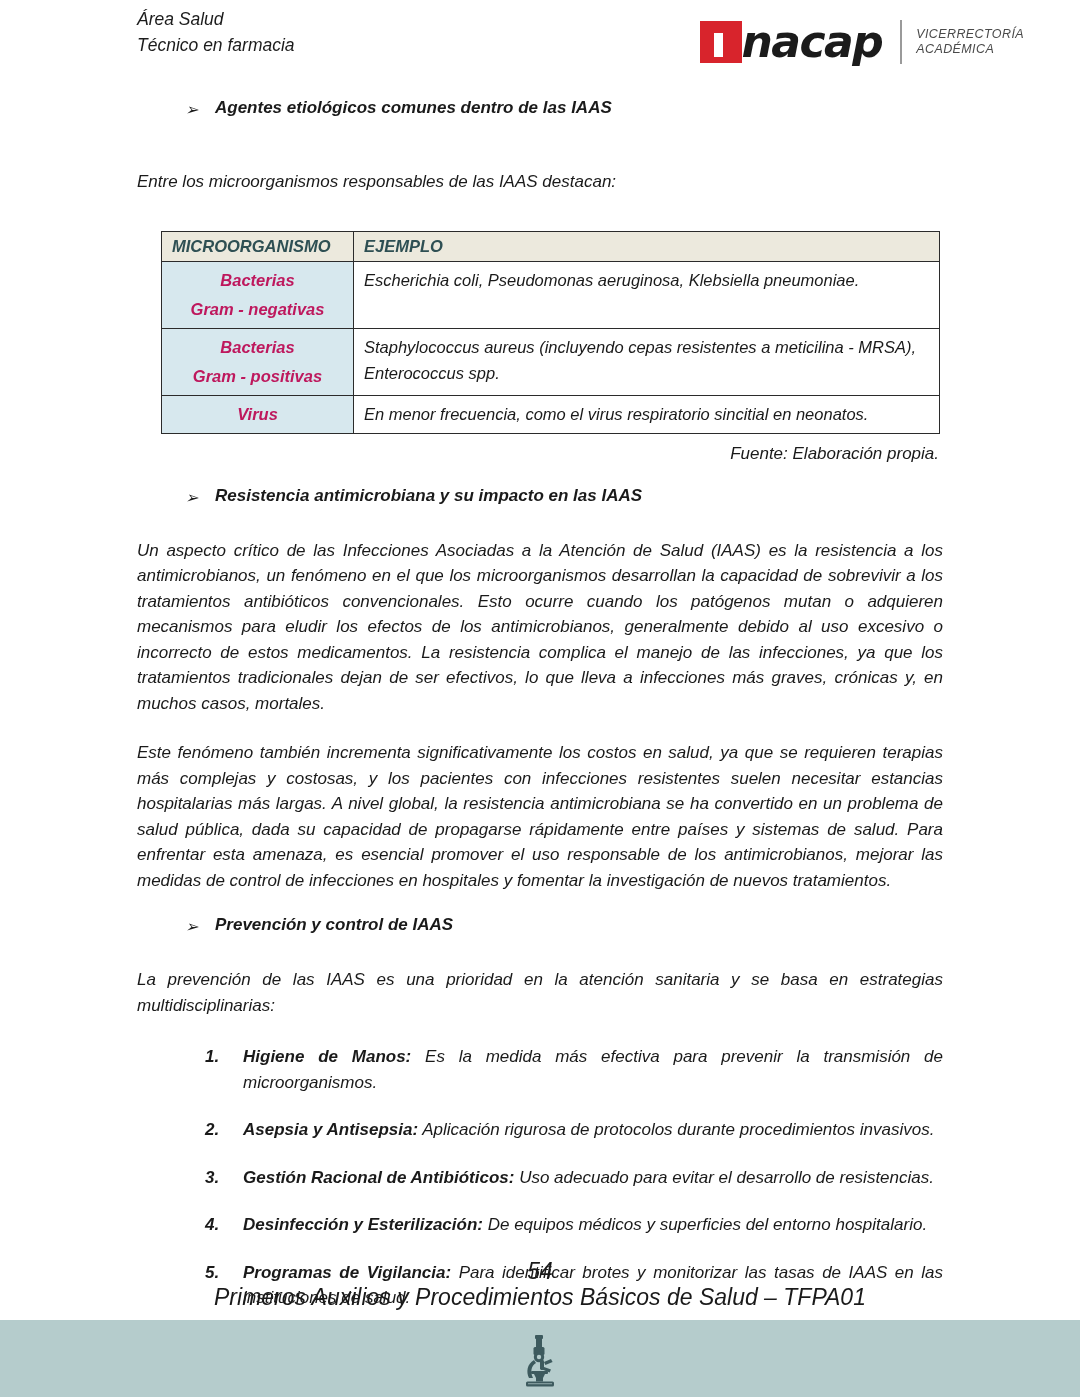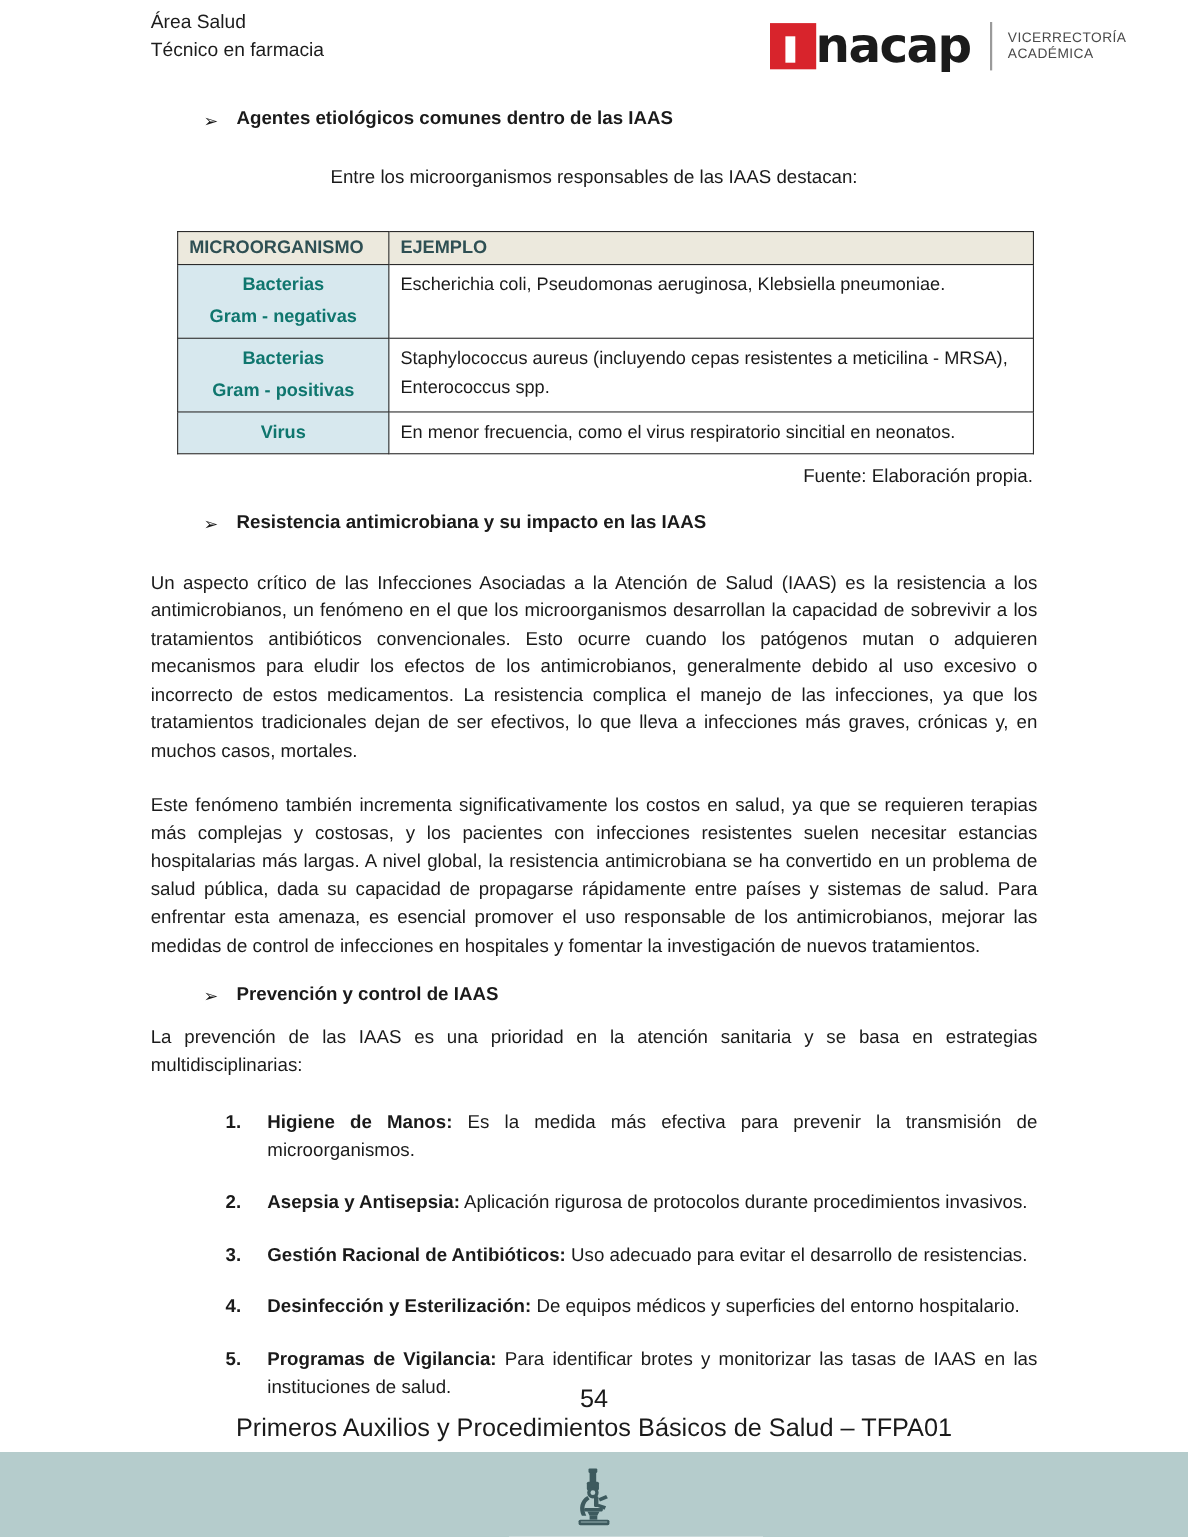--- a/index.html
+++ b/index.html
@@ -14,20 +14,21 @@
     font-family: "Liberation Sans", sans-serif;
     color: #1a1a1a;
     overflow: hidden;
   }
 
   .page {
     position: relative;
     width: 1080px;
     height: 1397px;
     box-sizing: border-box;
+    font-style: italic;
   }
 
   
   .header {
     position: absolute;
     top: 0;
     left: 0;
     right: 0;
     height: 92px;
   }
@@ -124,21 +125,21 @@
   table.micro-table thead th {
     background: #ece9dd;
     color: #2e4f53;
     font-weight: 700;
     text-align: left;
     padding: 5px 10px;
     font-size: 16.5px;
   }
   table.micro-table tbody td.cat {
     background: #d7e8ee;
-    color: #0f766e;
+    color: #be185d;
     font-weight: 700;
     text-align: center;
     line-height: 29px;
     padding: 4px 6px;
   }
   table.micro-table tbody td.ex {
     background: #ffffff;
     color: #1a1a1a;
     line-height: 26px;
     padding: 5px 10px;
@@ -228,21 +229,21 @@
     </div>
   </div>
 
   <div class="content">
 
     <div style="position:relative;height:34px;margin-top:6px;">
       <span class="arrow" style="position:absolute;left:48px;top:2px;font-size:16px;">➢</span>
       <span style="position:absolute;left:78px;top:0;font-weight:700;font-size:17px;">Agentes etiológicos comunes dentro de las IAAS</span>
     </div>
 
-    <p class="body-text" style="margin-top:16px;text-align:center;">Entre los microorganismos responsables de las IAAS destacan:</p>
+    <p class="body-text" style="margin-top:37px;text-align:left;">Entre los microorganismos responsables de las IAAS destacan:</p>
 
     <div style="margin-top:24px;">
       <table class="micro-table">
         <colgroup>
           <col class="col-cat">
             <col class="col-ex">
         </colgroup>
         <thead>
           <tr>
             <th>MICROORGANISMO</th>
@@ -280,21 +281,21 @@
 
     <p class="body-text" style="margin-top:18px;">Un aspecto crítico de las Infecciones Asociadas a la Atención de Salud (IAAS) es la resistencia a los antimicrobianos, un fenómeno en el que los microorganismos desarrollan la capacidad de sobrevivir a los tratamientos antibióticos convencionales. Esto ocurre cuando los patógenos mutan o adquieren mecanismos para eludir los efectos de los antimicrobianos, generalmente debido al uso excesivo o incorrecto de estos medicamentos. La resistencia complica el manejo de las infecciones, ya que los tratamientos tradicionales dejan de ser efectivos, lo que lleva a infecciones más graves, crónicas y, en muchos casos, mortales.</p>
 
     <p class="body-text" style="margin-top:24px;">Este fenómeno también incrementa significativamente los costos en salud, ya que se requieren terapias más complejas y costosas, y los pacientes con infecciones resistentes suelen necesitar estancias hospitalarias más largas. A nivel global, la resistencia antimicrobiana se ha convertido en un problema de salud pública, dada su capacidad de propagarse rápidamente entre países y sistemas de salud. Para enfrentar esta amenaza, es esencial promover el uso responsable de los antimicrobianos, mejorar las medidas de control de infecciones en hospitales y fomentar la investigación de nuevos tratamientos.</p>
 
     <div style="position:relative;height:34px;margin-top:22px;">
       <span class="arrow" style="position:absolute;left:48px;top:2px;font-size:16px;">➢</span>
       <span style="position:absolute;left:78px;top:0;font-weight:700;font-size:17px;">Prevención y control de IAAS</span>
     </div>
 
-    <p class="body-text" style="margin-top:2px;">La prevención de las IAAS es una prioridad en la atención sanitaria y se basa en estrategias multidisciplinarias:</p>
+    <p class="body-text" style="margin-top:18px;">La prevención de las IAAS es una prioridad en la atención sanitaria y se basa en estrategias multidisciplinarias:</p>
 
     <ol class="num-list" style="margin-top:26px;">
       <li>
         <b>Higiene de Manos:</b><span> Es la medida más efectiva para prevenir la transmisión de microorganismos.</span>
       </li>
       <li>
         <b>Asepsia y Antisepsia:</b><span> Aplicación rigurosa de protocolos durante procedimientos invasivos.</span>
       </li>
       <li>
         <b>Gestión Racional de Antibióticos:</b><span> Uso adecuado para evitar el desarrollo de resistencias.</span>

